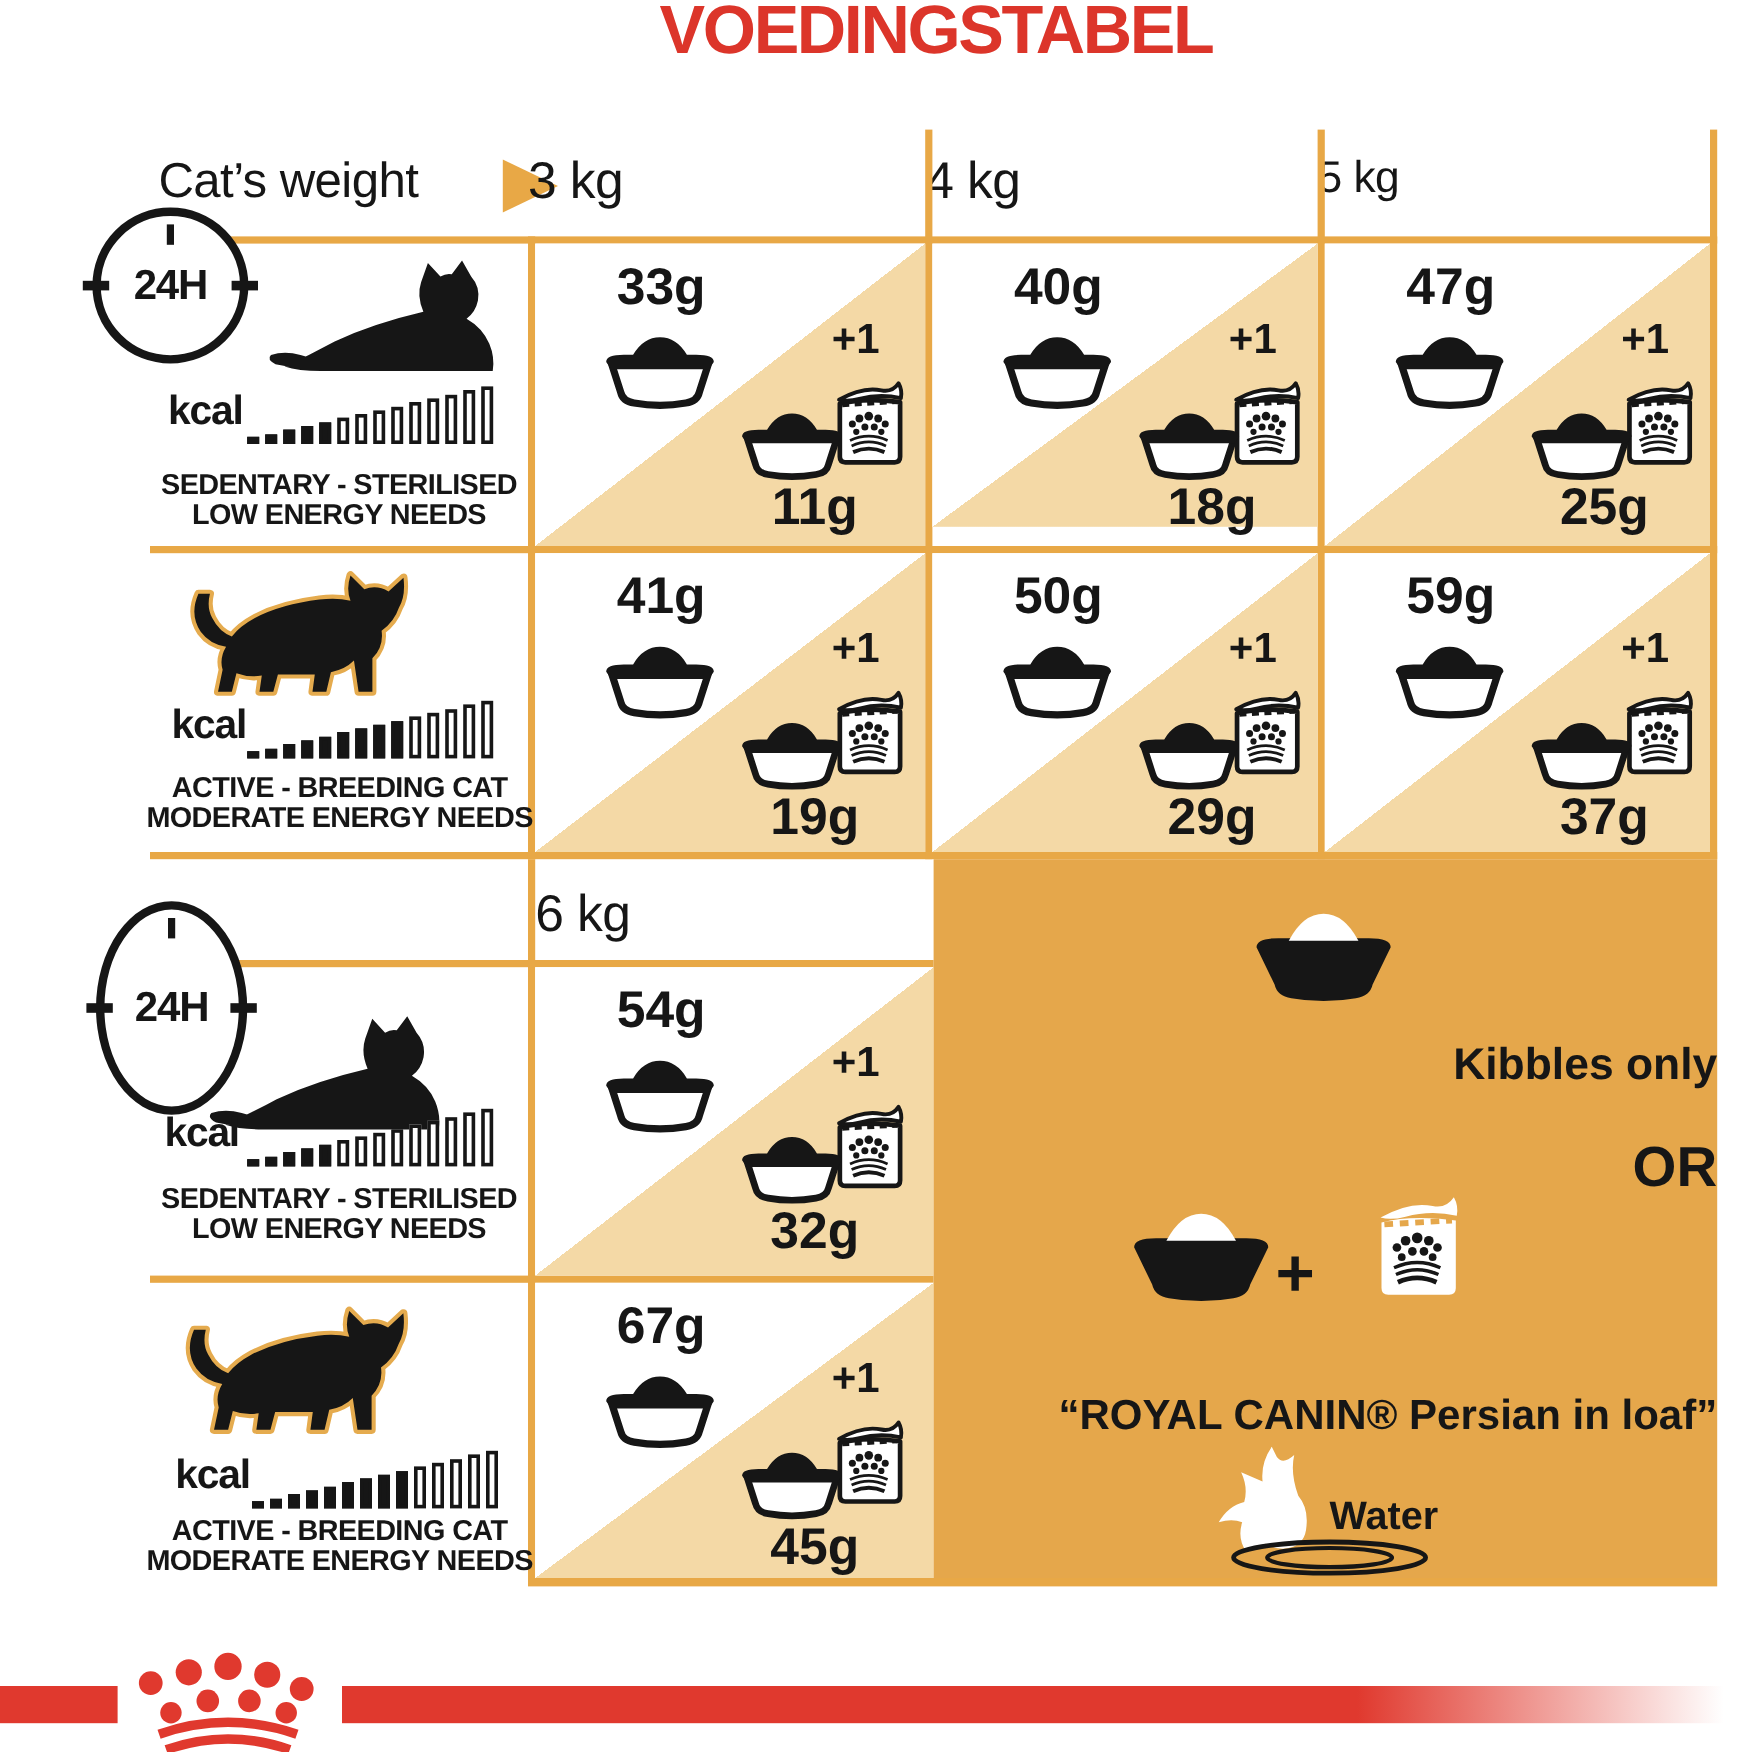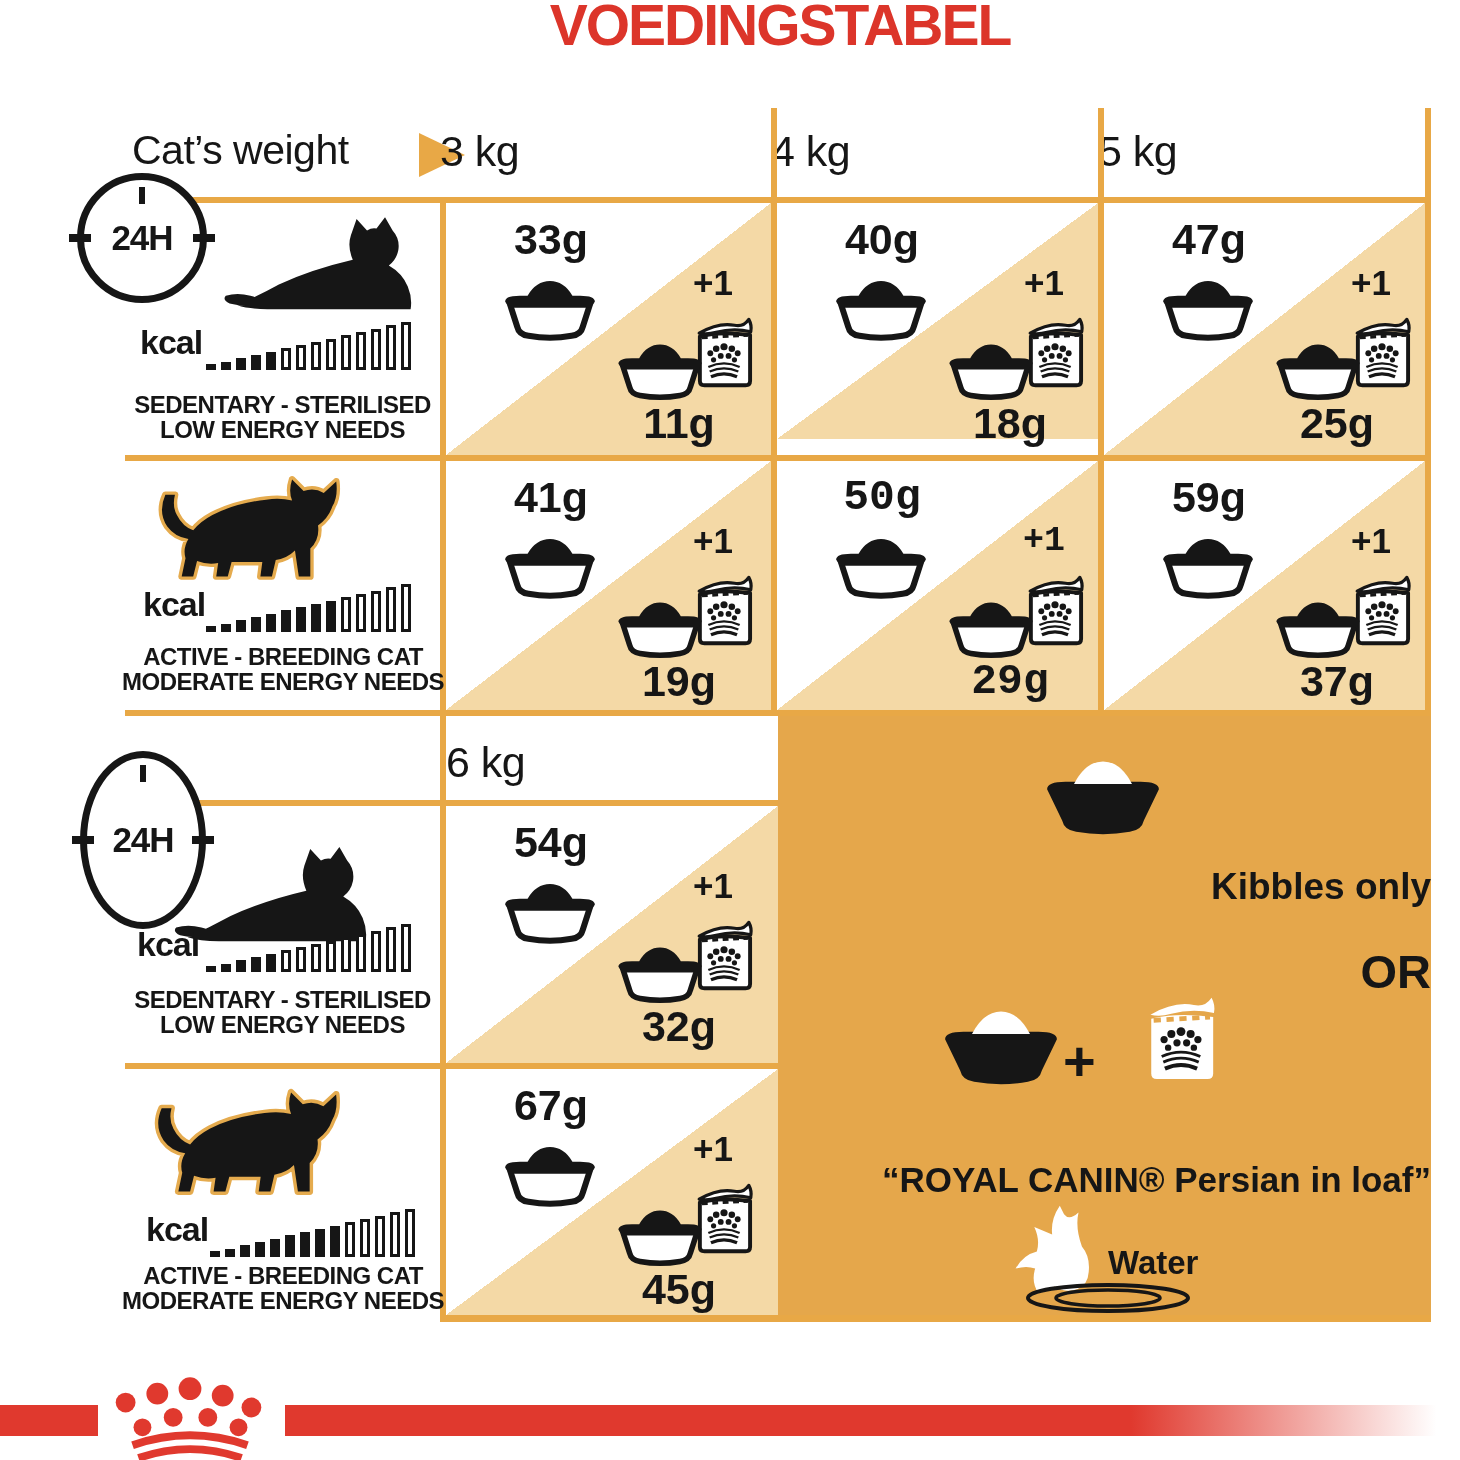--- a/index.html
+++ b/index.html
@@ -124,21 +124,21 @@
 </svg>
 
 <div id="page">
 
   <div id="title">VOEDINGSTABEL</div>
 
   <div class="t" style="left:132px;top:127px;font-size:41px;">Cat’s weight</div>
   <span class="wt-arrow" style="left:419px;top:133px;"></span>
   <div class="t ctr" style="left:440px;top:127px;width:331px;font-size:43px;">3 kg</div>
   <div class="t ctr" style="left:771px;top:127px;width:351px;font-size:43px;">4 kg</div>
-  <div class="t ctr" style="left:1098px;top:127px;width:272px;font-size:43px;">5 kg</div>
+  <div class="t ctr" style="left:1098px;top:127px;width:272px;font-size:37px;">5 kg</div>
 
   <div class="line" style="left:125px;top:197px;width:1306px;height:6px;"></div>
   <div class="line" style="left:125px;top:455px;width:1306px;height:6px;"></div>
   <div class="line" style="left:125px;top:710px;width:1306px;height:6px;"></div>
   <div class="line" style="left:125px;top:800px;width:653px;height:6px;"></div>
   <div class="line" style="left:125px;top:1063px;width:653px;height:6px;"></div>
   <div class="line" style="left:440px;top:1315px;width:991px;height:7px;"></div>
   <div class="line" style="left:440px;top:197px;width:6px;height:519px;"></div>
   <div class="line" style="left:771px;top:108px;width:6px;height:608px;"></div>
   <div class="line" style="left:1098px;top:108px;width:6px;height:608px;"></div>
@@ -300,21 +300,21 @@
       </svg>
     <div class="plus">+1</div>
     <svg class="pouch">
         <use href="#sym-pouch"></use>
       </svg>
     <svg class="bowl-small">
         <use href="#sym-bowl"></use>
       </svg>
     <div class="amt-small">19g</div>
   </div>
-  <div class="cell" style="left:777px;top:461px;width:321px;height:249px;font-family:Liberation Mono, monospace;">
+  <div class="cell" style="left:777px;top:461px;width:321px;height:249px;">
     <div class="amt-main">50g</div>
     <svg class="bowl-main">
         <use href="#sym-bowl"></use>
       </svg>
     <div class="plus">+1</div>
     <svg class="pouch">
         <use href="#sym-pouch"></use>
       </svg>
     <svg class="bowl-small">
         <use href="#sym-bowl"></use>

